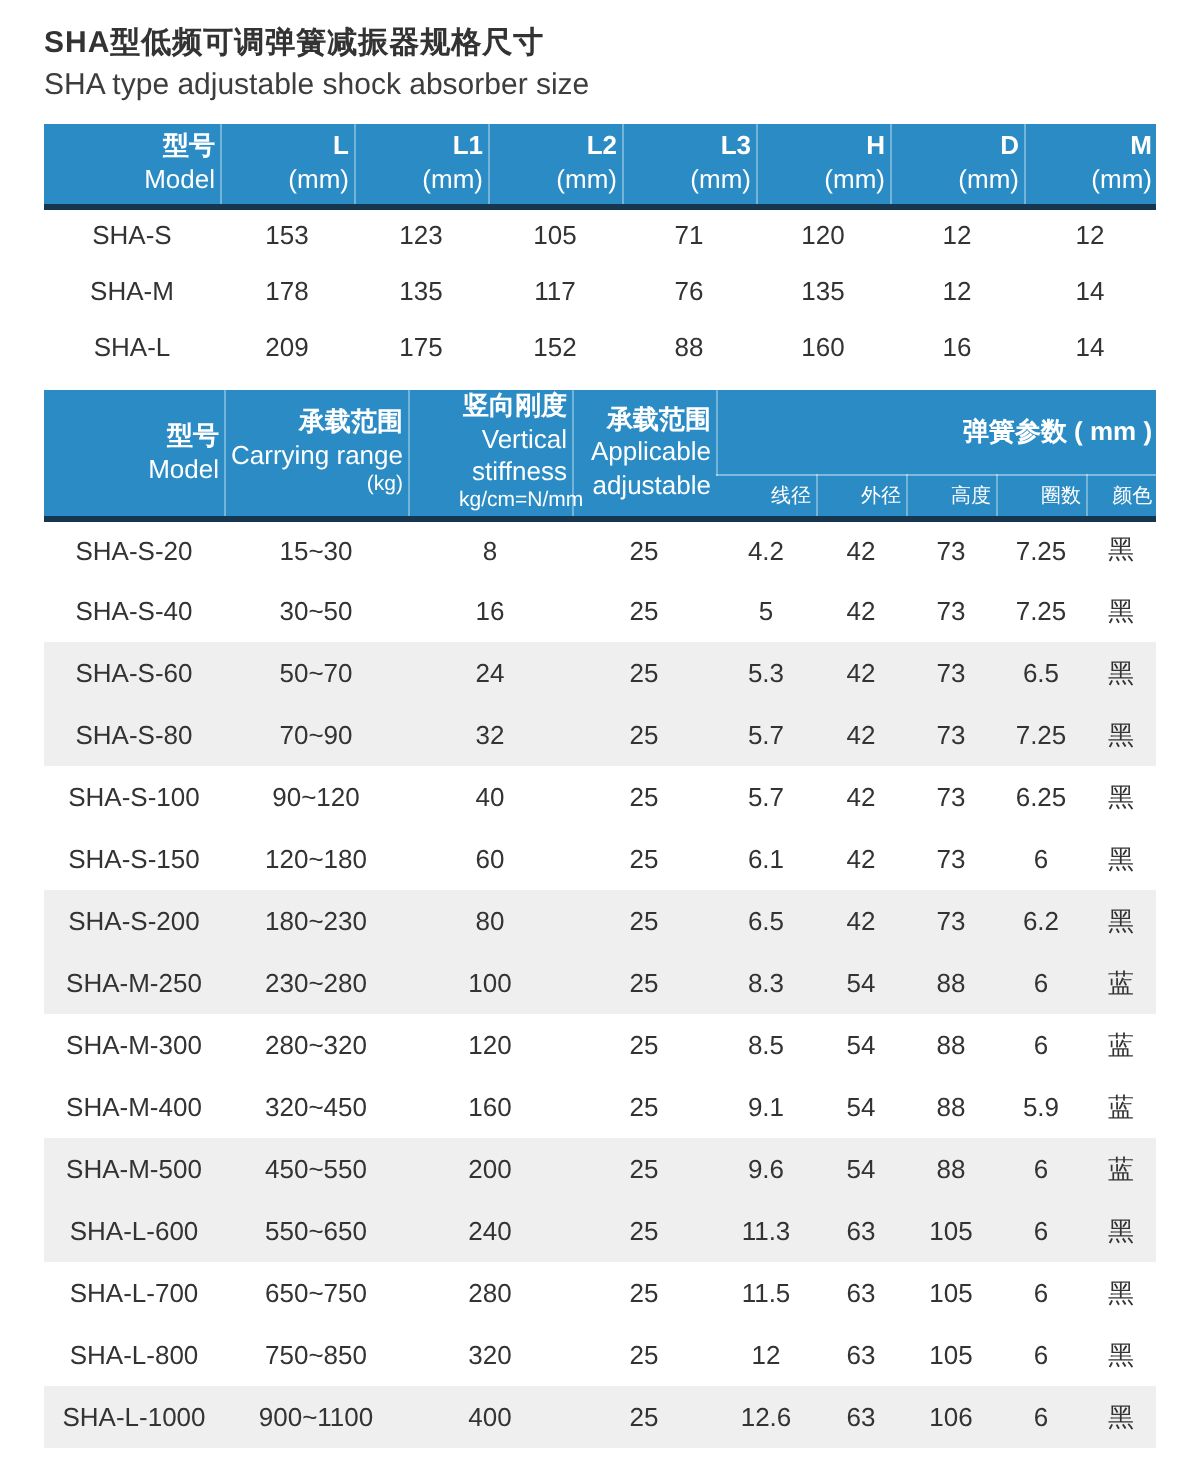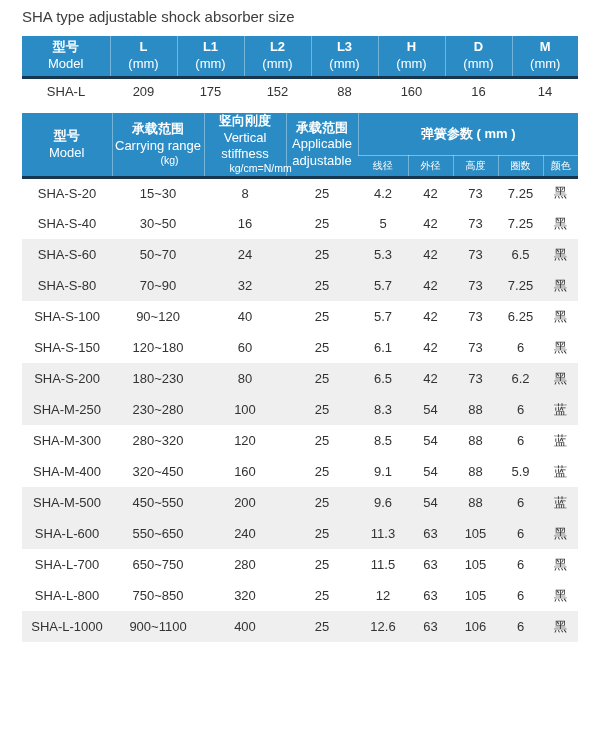--- a/index.html
+++ b/index.html
@@ -26,21 +26,21 @@
     font-size: 15px; font-weight: normal; color: #3d3d3d;
     margin: 0 0 11px 0;
   }
   table {
     border-collapse: collapse; table-layout: fixed;
     width: 556px;
   }
   thead th {
     background: var(--header-blue, #2b8cc5);
     color: var(--header-text, #fff);
-    font-weight: normal; text-align: center; vertical-align: middle;
+    font-weight: normal; text-align: right; vertical-align: middle;
     border-left: 1px solid rgba(255,255,255,.35);
     padding: 0 2px;
   }
   thead th:first-child { border-left: none; }
   .hl1 { display: block; font-size: 13px; font-weight: bold; line-height: 1.3; }
   .hl2 { display: block; font-size: 13px; line-height: 1.25; }
   .hl3 { display: block; font-size: 10.5px; line-height: 1.25; padding-left: 23px; }
   tbody td {
     text-align: center; font-size: 13px; color: #333;
     padding: 0 2px; vertical-align: middle;
@@ -56,20 +56,21 @@
   }
   .t2 thead th.sub-th { height: 19px; font-size: 10px; font-weight: normal; }
   .t2 tbody td { height: 31px; }
   .t2 tbody tr.band td { background: var(--row-band-gray, #efefef); }
 </style>
 </head>
 <body>
 
 <div class="wrap">
 
+  <div class="title-cn">SHA型低频可调弹簧减振器规格尺寸</div>
   <div class="title-en">SHA type adjustable shock absorber size</div>
 
   <table class="t1">
     <colgroup>
       <col style="width:88px">
         <col style="width:67px">
         <col style="width:67px">
         <col style="width:67px">
       <col style="width:67px">
         <col style="width:67px">
@@ -106,20 +107,40 @@
           <span class="hl1">D</span>
           <span class="hl2">(mm)</span>
         </th>
         <th>
           <span class="hl1">M</span>
           <span class="hl2">(mm)</span>
         </th>
       </tr>
     </thead>
     <tbody>
+        <tr>
+          <td>SHA-S</td>
+          <td>153</td>
+          <td>123</td>
+          <td>105</td>
+          <td>71</td>
+          <td>120</td>
+          <td>12</td>
+          <td>12</td>
+        </tr>
+        <tr>
+          <td>SHA-M</td>
+          <td>178</td>
+          <td>135</td>
+          <td>117</td>
+          <td>76</td>
+          <td>135</td>
+          <td>12</td>
+          <td>14</td>
+        </tr>
         <tr>
           <td>SHA-L</td>
           <td>209</td>
           <td>175</td>
           <td>152</td>
           <td>88</td>
           <td>160</td>
           <td>16</td>
           <td>14</td>
         </tr>

